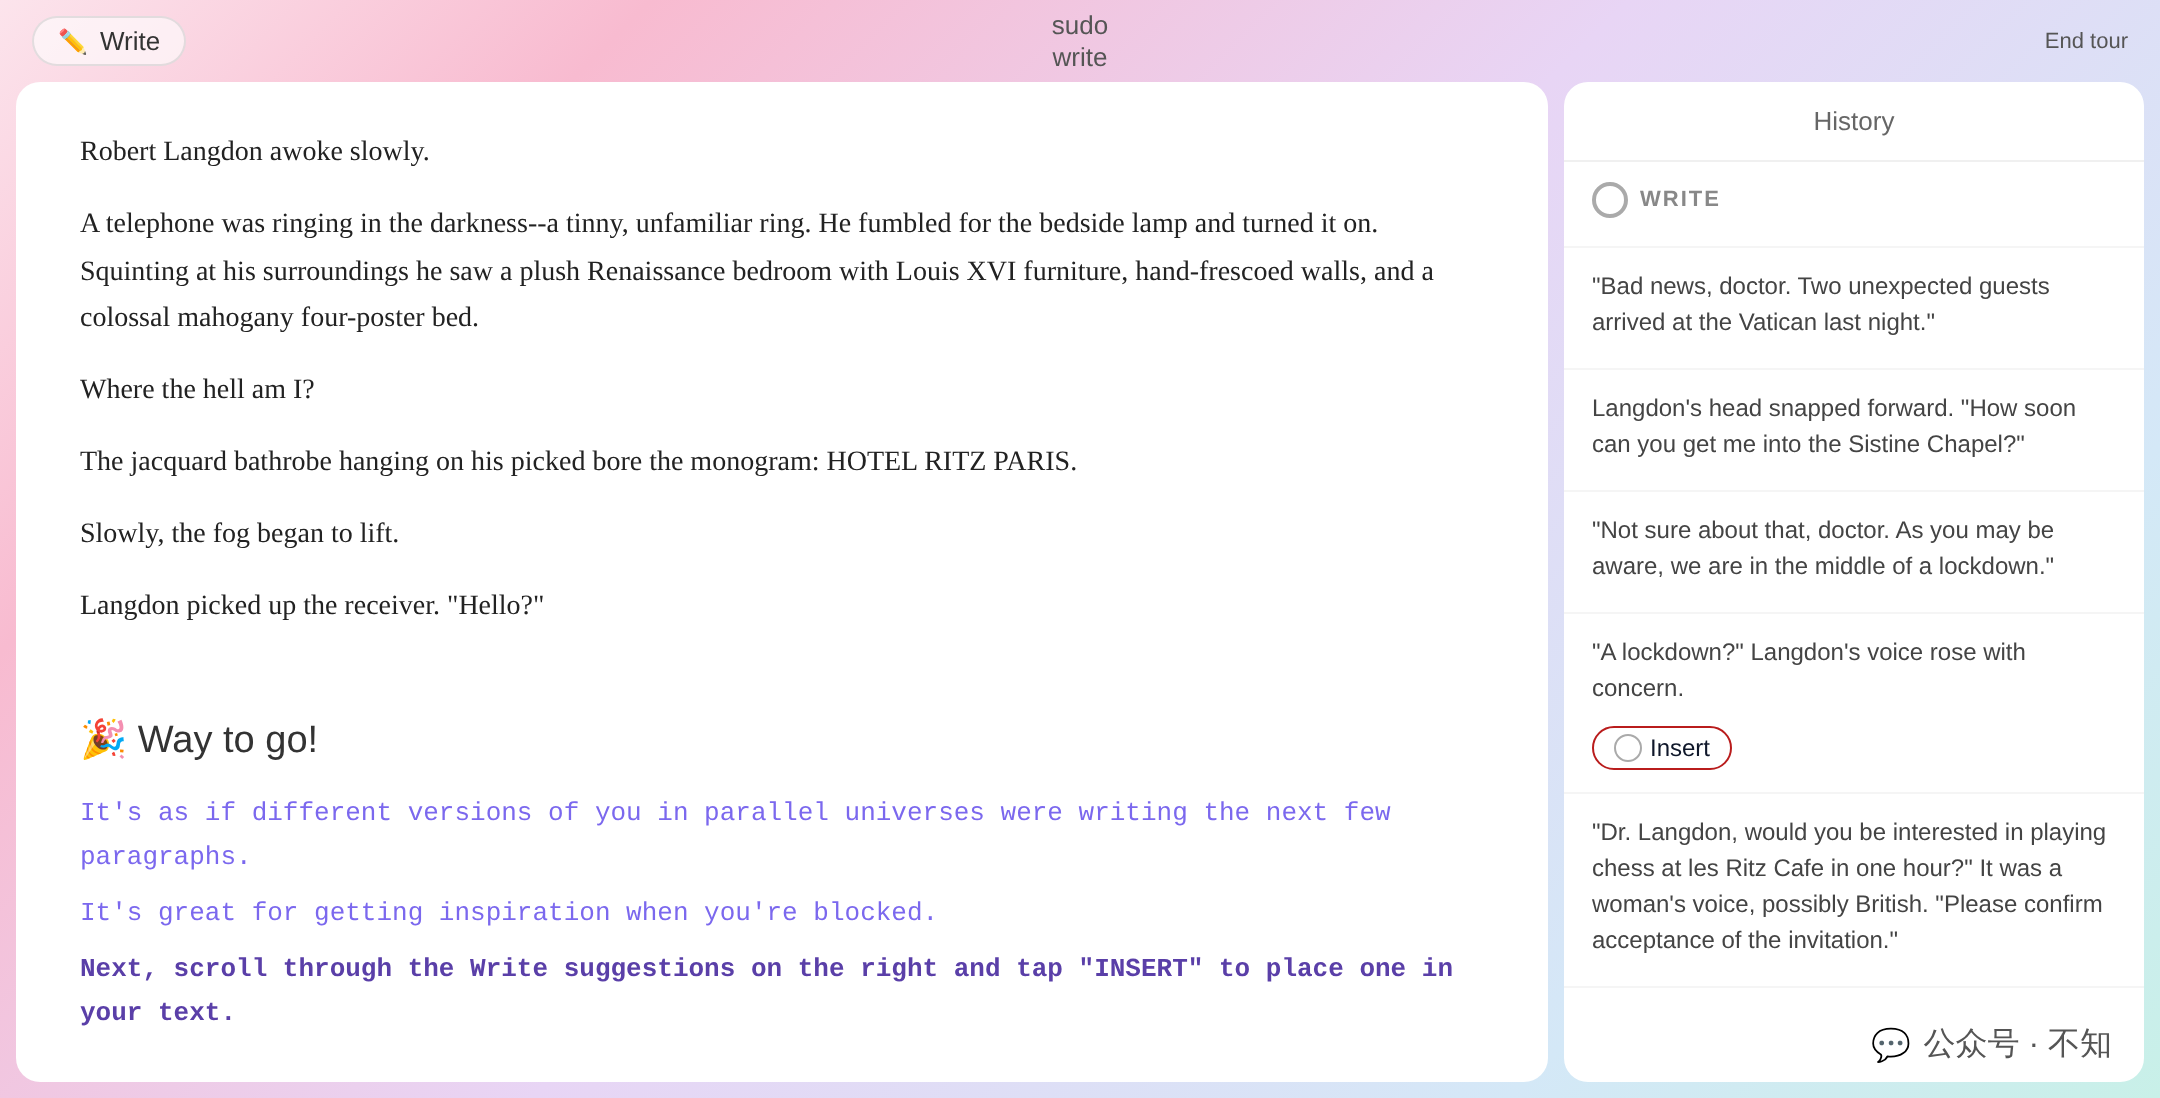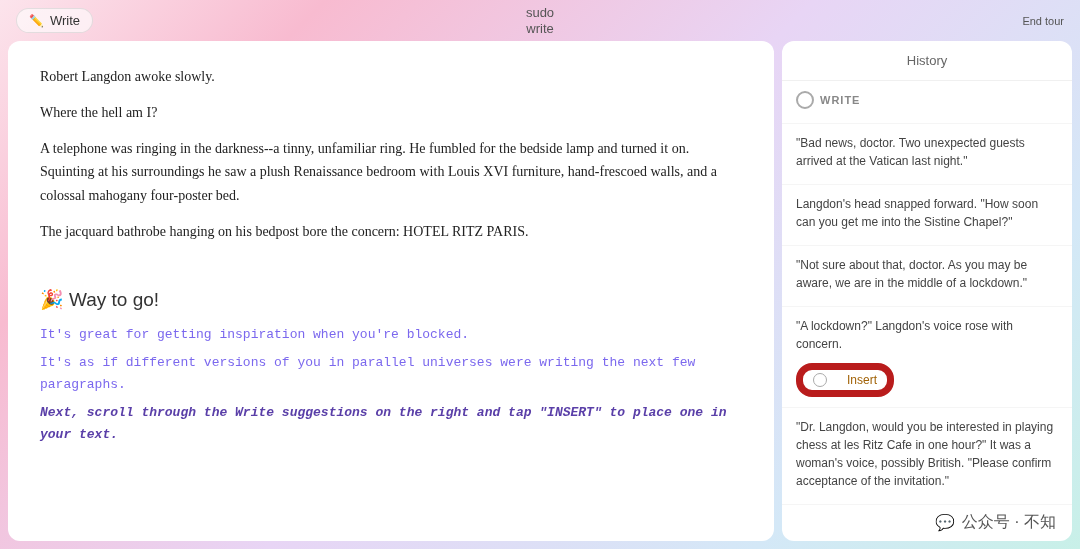--- a/index.html
+++ b/index.html
@@ -122,21 +122,20 @@
       font-size: 13px;
       margin-bottom: 6px;
     }
 
     .tip-text-bold {
       color: #5a3fa8;
       font-family: 'Courier New', monospace;
       font-size: 13px;
       font-weight: bold;
       margin-bottom: 6px;
-      font-style: italic;
     }
 
     
     .history-panel {
       width: 290px;
       background: white;
       border-radius: 12px;
       overflow-y: auto;
       display: flex;
       flex-direction: column;
@@ -193,27 +192,27 @@
     .show-more {
       color: #888;
       cursor: pointer;
       text-decoration: underline;
       font-size: 12px;
     }
 
     .insert-btn {
       display: inline-flex;
       align-items: center;
-      gap: 20px;
+      gap: 4px;
       background: white;
-      border: 7px solid #b91c1c;
+      border: 1px solid #b91c1c;
       border-radius: 16px;
       padding: 3px 10px;
       font-size: 12px;
-      color: #a16207;
+      color: #0f172a;
       cursor: pointer;
       margin-top: 6px;
     }
 
     .insert-btn-icon {
       width: 14px;
       height: 14px;
       border-radius: 50%;
       border: 1.5px solid #aaa;
       display: inline-block;
@@ -260,31 +259,33 @@
   <button class="end-tour-btn">
     <span>End tour</span>
   </button>
 </div>
 
 <div class="main-content">
 
   <div class="text-panel">
     <div class="text-content">
       <p>Robert Langdon awoke slowly.</p>
+      <p>A telephone was ringing in the darkness--a tinny, unfamiliar ring. He fumbled for the bedside lamp and turned it on. Squinting at his surroundings he saw a plush Renaissance bedroom with Louis XVI furniture, hand-frescoed walls, and a colossal mahogany four-poster bed.</p>
       <p>Where the hell am I?</p>
-      <p>A telephone was ringing in the darkness--a tinny, unfamiliar ring. He fumbled for the bedside lamp and turned it on. Squinting at his surroundings he saw a plush Renaissance bedroom with Louis XVI furniture, hand-frescoed walls, and a colossal mahogany four-poster bed.</p>
-      <p>The jacquard bathrobe hanging on his bedpost bore the concern: HOTEL RITZ PARIS.</p>
+      <p>The jacquard bathrobe hanging on his picked bore the monogram: HOTEL RITZ PARIS.</p>
+      <p>Slowly, the fog began to lift.</p>
+      <p>Langdon picked up the receiver. "Hello?"</p>
     </div>
 
     <div class="divider-space"></div>
 
     <div class="tip-section">
       <p class="tip-header">🎉 Way to go!</p>
+      <p class="tip-text">It's as if different versions of you in parallel universes were writing the next few paragraphs.</p>
       <p class="tip-text">It's great for getting inspiration when you're blocked.</p>
-      <p class="tip-text">It's as if different versions of you in parallel universes were writing the next few paragraphs.</p>
       <p class="tip-text-bold">Next, scroll through the Write suggestions on the right and tap "INSERT" to place one in your text.</p>
     </div>
   </div>
 
   <div class="history-panel">
     <div class="history-header">History</div>
 
     <div class="history-item-write">
       <div class="write-tag">
         <span class="write-tag-icon"></span>

